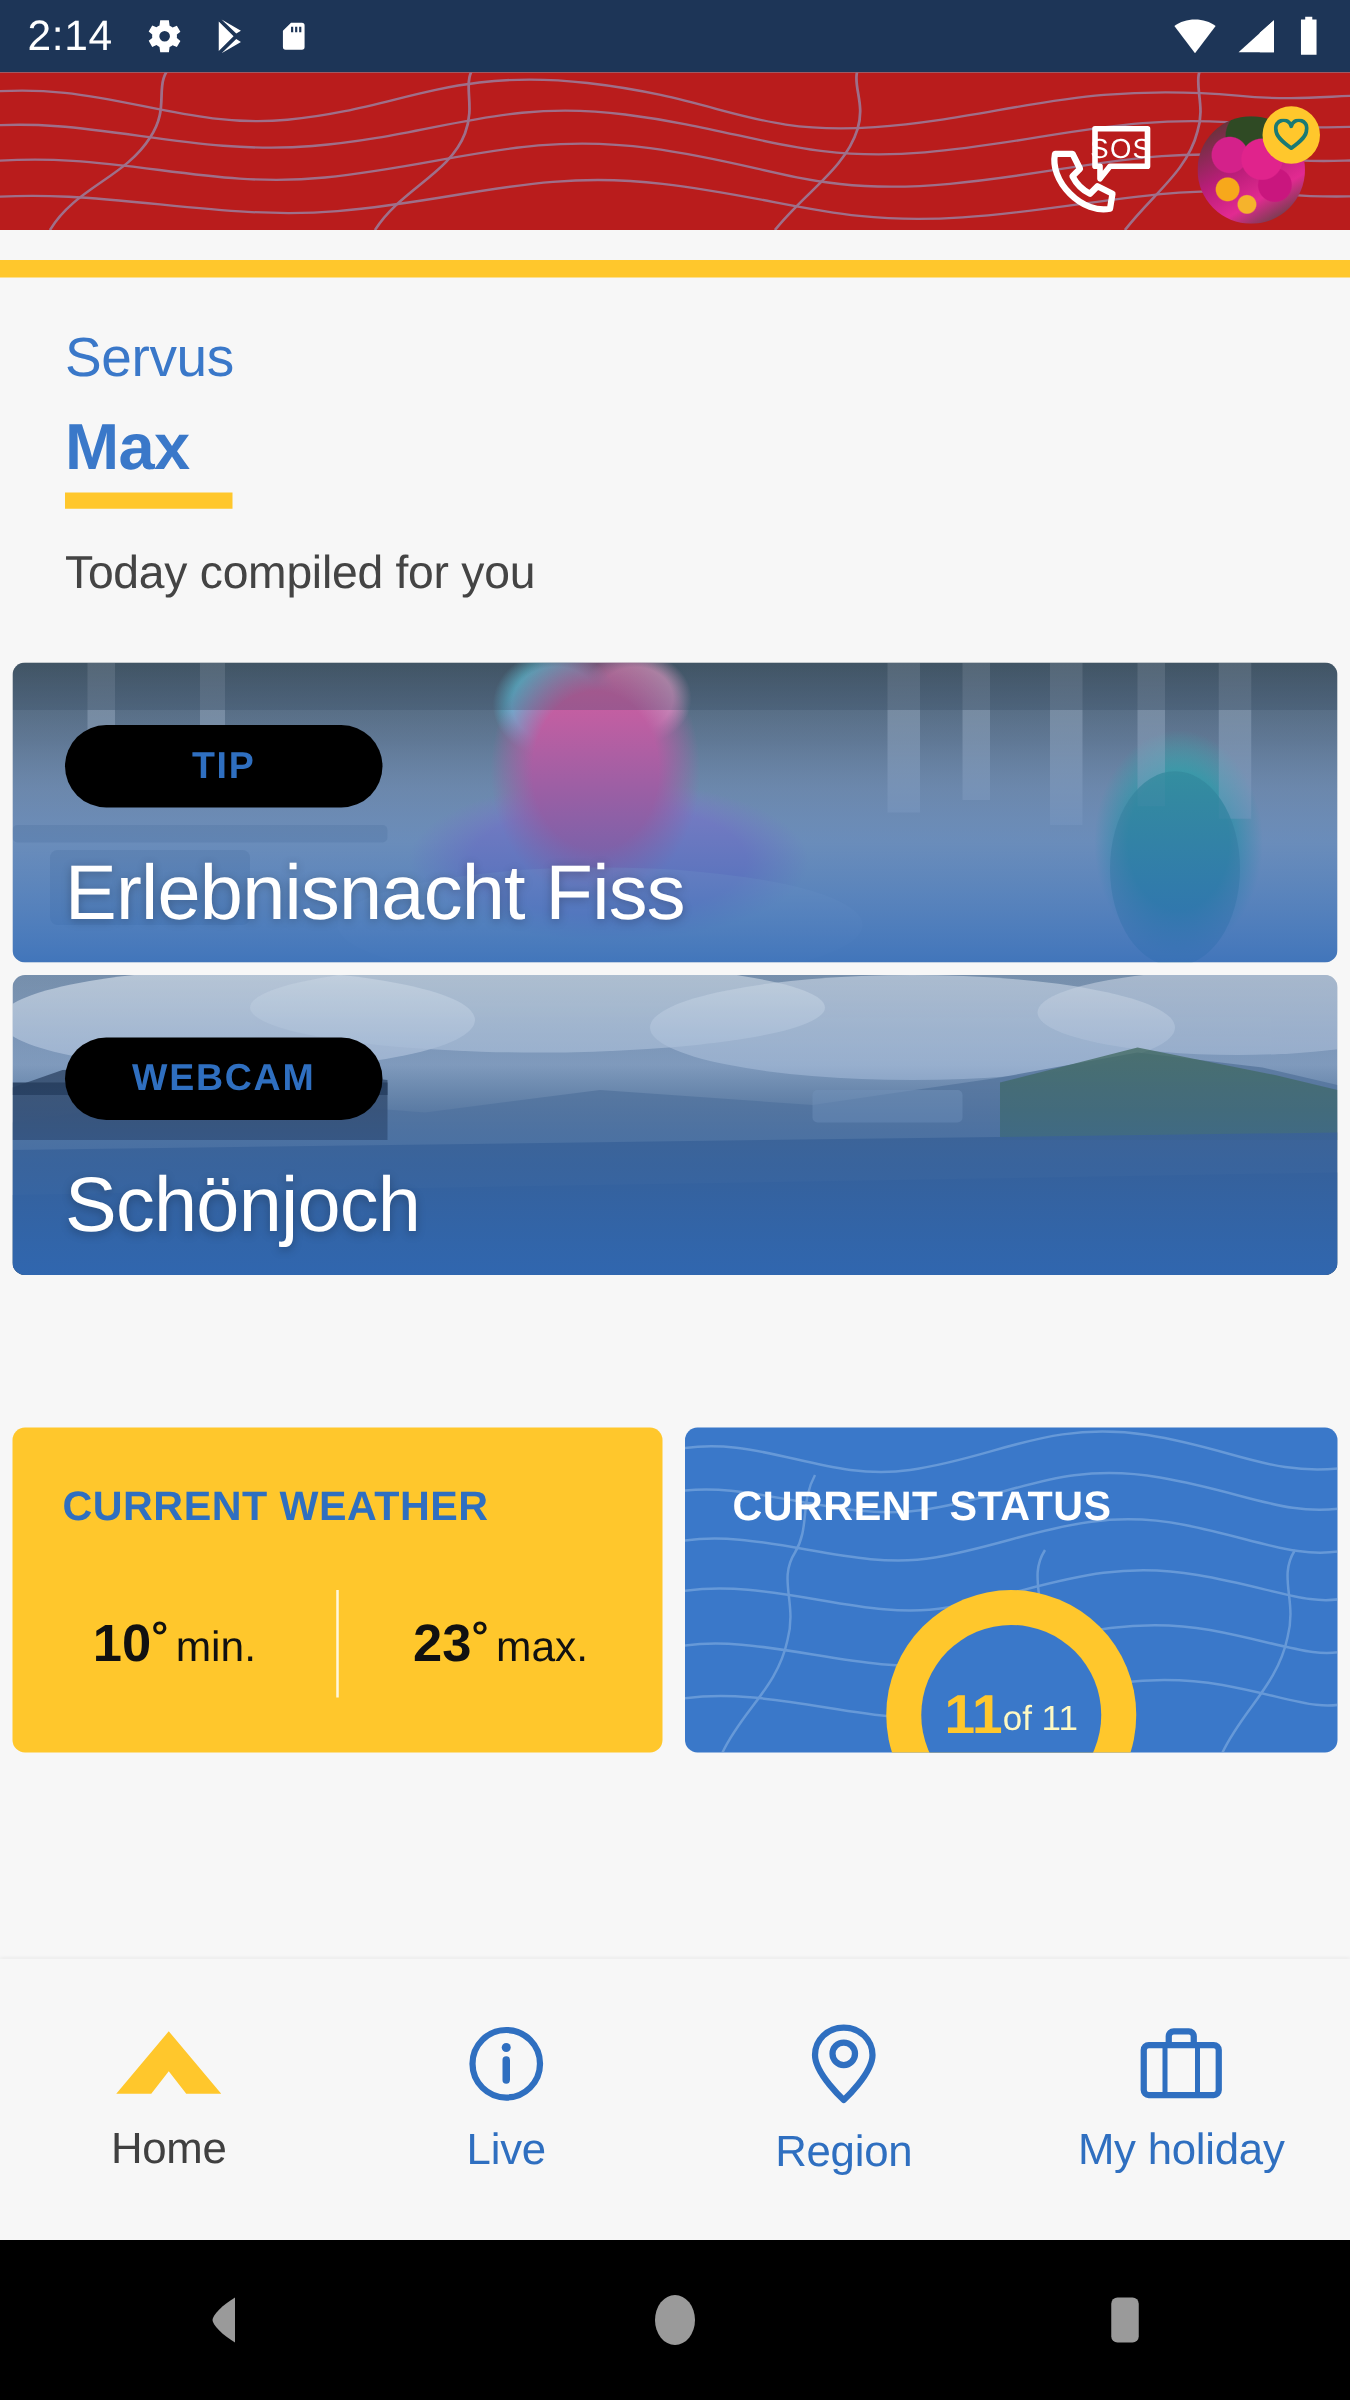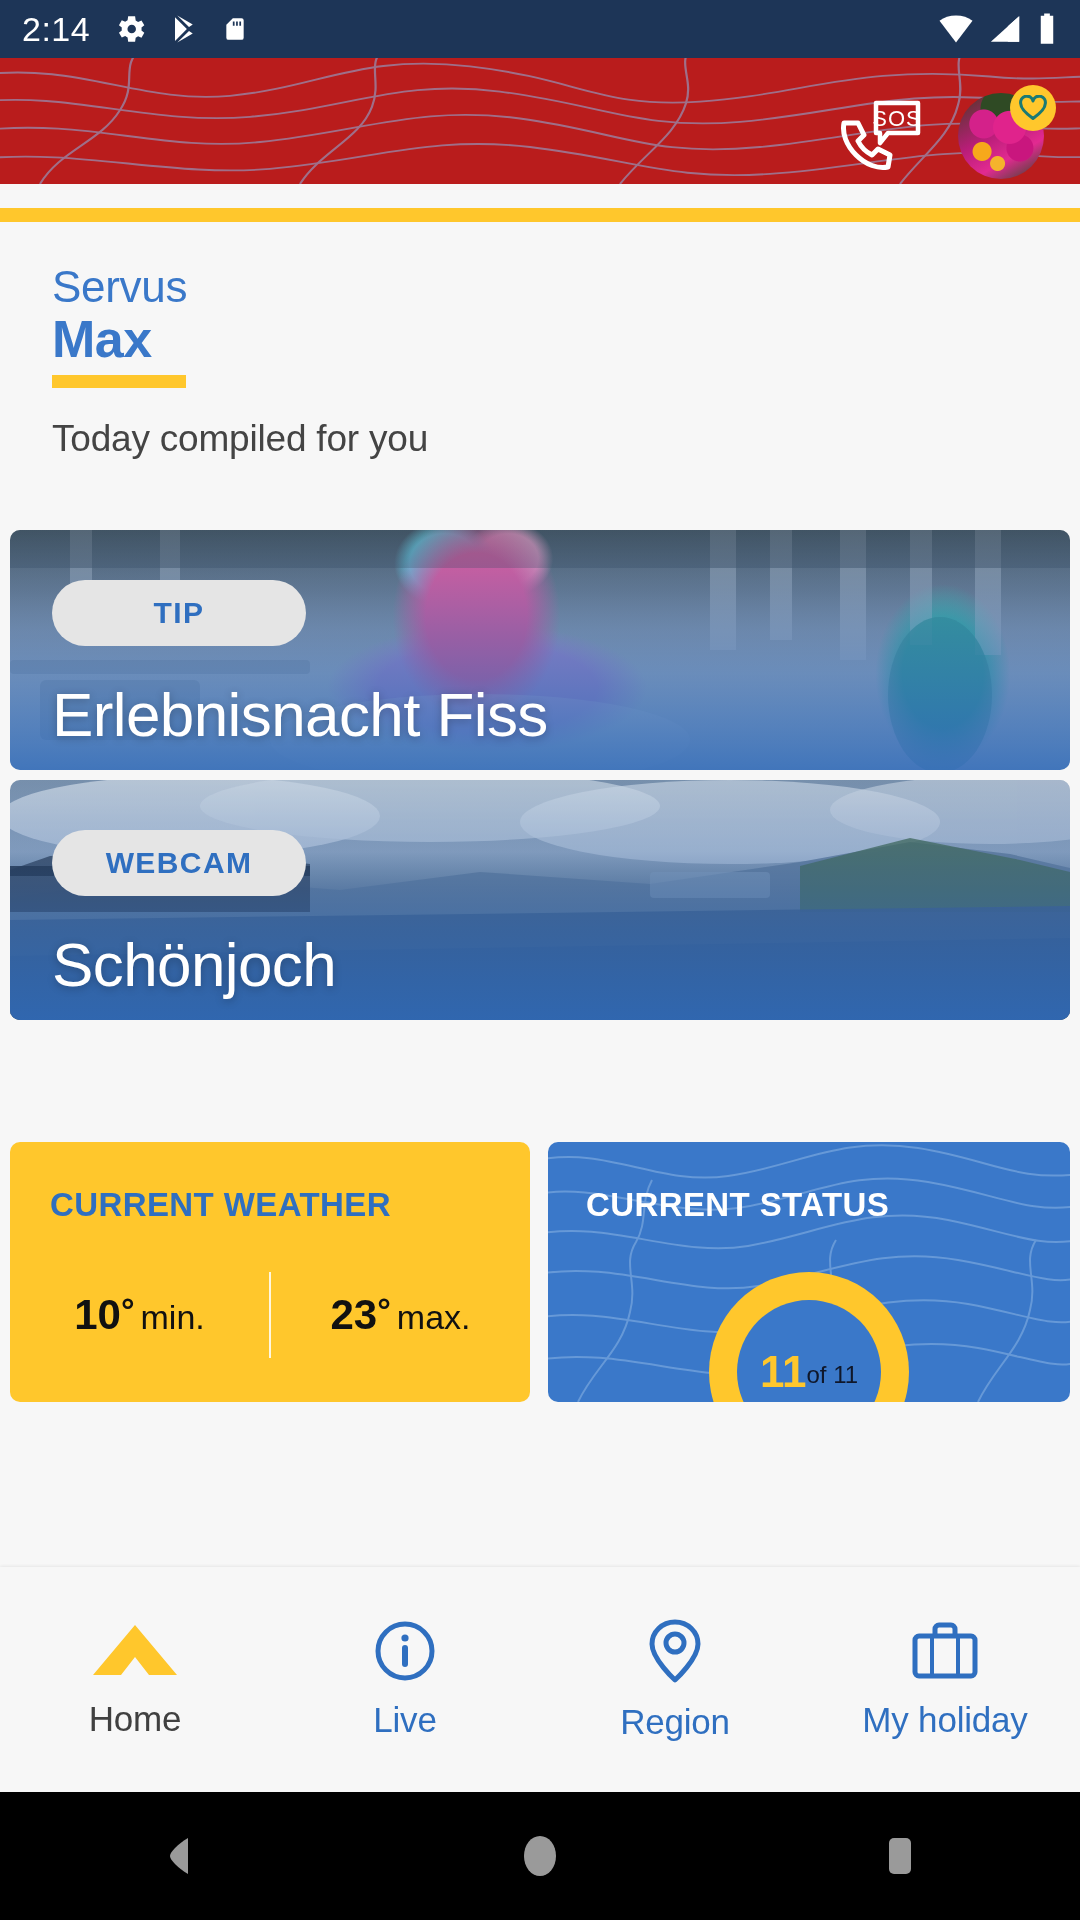--- a/index.html
+++ b/index.html
@@ -52,40 +52,40 @@
     display:flex; align-items:center; justify-content:center;
   }
   .yellow-rule {
     position:absolute; top:208px; left:0; width:1080px; height:14px;
     background:#ffc72c;
   }
 
   
   .greeting { position:absolute; top:264px; left:52px; }
   .greet-hello { font-size:44px; color:#3a78c9; font-weight:400; line-height:1.06; letter-spacing:-.3px; }
-  .greet-name  { font-size:52px; color:#3a78c9; font-weight:700; line-height:1.08; letter-spacing:-.5px; }
+  .greet-name  { font-size:52px; color:#3a78c9; font-weight:700; line-height:1.08; letter-spacing:-.5px;margin-top:19px; }
   .greet-underline { width:134px; height:13px; background:#ffc72c; margin-top:8px; }
   .greet-sub { font-size:37px; color:#444; font-weight:400; margin-top:30px; letter-spacing:-.2px; }
 
   
   .card {
     position:absolute; left:10px; width:1060px; border-radius:10px;
     overflow:hidden;
   }
   .card-tip  { top:530px; height:240px; }
   .card-webcam { top:780px; height:240px; }
 
   .card-img { position:absolute; inset:0; }
   .card-shade {
     position:absolute; inset:0;
     background:linear-gradient(to bottom, rgba(40,90,160,0.10) 0%, rgba(45,95,170,0.45) 45%, rgba(46,104,182,0.88) 100%);
   }
   .badge {
     position:absolute; left:42px; top:50px;
-    background:#e5e5e5; color:#2f6fc0;
+    background:#000000; color:#2f6fc0;
     border-radius:40px; padding:16px 0; width:254px;
     text-align:center; font-size:30px; font-weight:700; letter-spacing:1.4px;
   }
   .card-title {
     position:absolute; left:42px; bottom:20px;
     color:#fff; font-size:62px; font-weight:400; letter-spacing:-.6px;
     text-shadow:0 2px 8px rgba(0,0,0,.25);
   }
 
   
@@ -140,21 +140,21 @@
     position:absolute; left:50%; transform:translateX(-50%);
     top:130px; width:200px; height:200px; border-radius:50%;
     background:#ffc72c;
     display:flex; align-items:center; justify-content:center;
   }
   .donut-inner {
     width:144px; height:144px; border-radius:50%; background:#3a78c9;
     display:flex; flex-direction:row; align-items:center; justify-content:center;
   }
   .donut-num { font-size:44px; font-weight:700; color:#ffc72c; line-height:1; }
-  .donut-of  { font-size:24px; font-weight:400; color:#0f172a; margin-top:6px; }
+  .donut-of  { font-size:28px; font-weight:400; color:#fef9c3; margin-top:6px; }
 
   
   .tabbar {
     position:absolute; left:0; bottom:128px; width:1080px; height:225px;
     background:#f7f7f7; display:flex; align-items:center;
     box-shadow:0 -1px 3px rgba(0,0,0,.07);
   }
   .tab { flex:1; display:flex; flex-direction:column; align-items:center; gap:18px; }
   .tab-label { font-size:35px; font-weight:400; color:#2f6fc0; letter-spacing:-.2px; }
   .tab.active .tab-label { color:#404040; }

